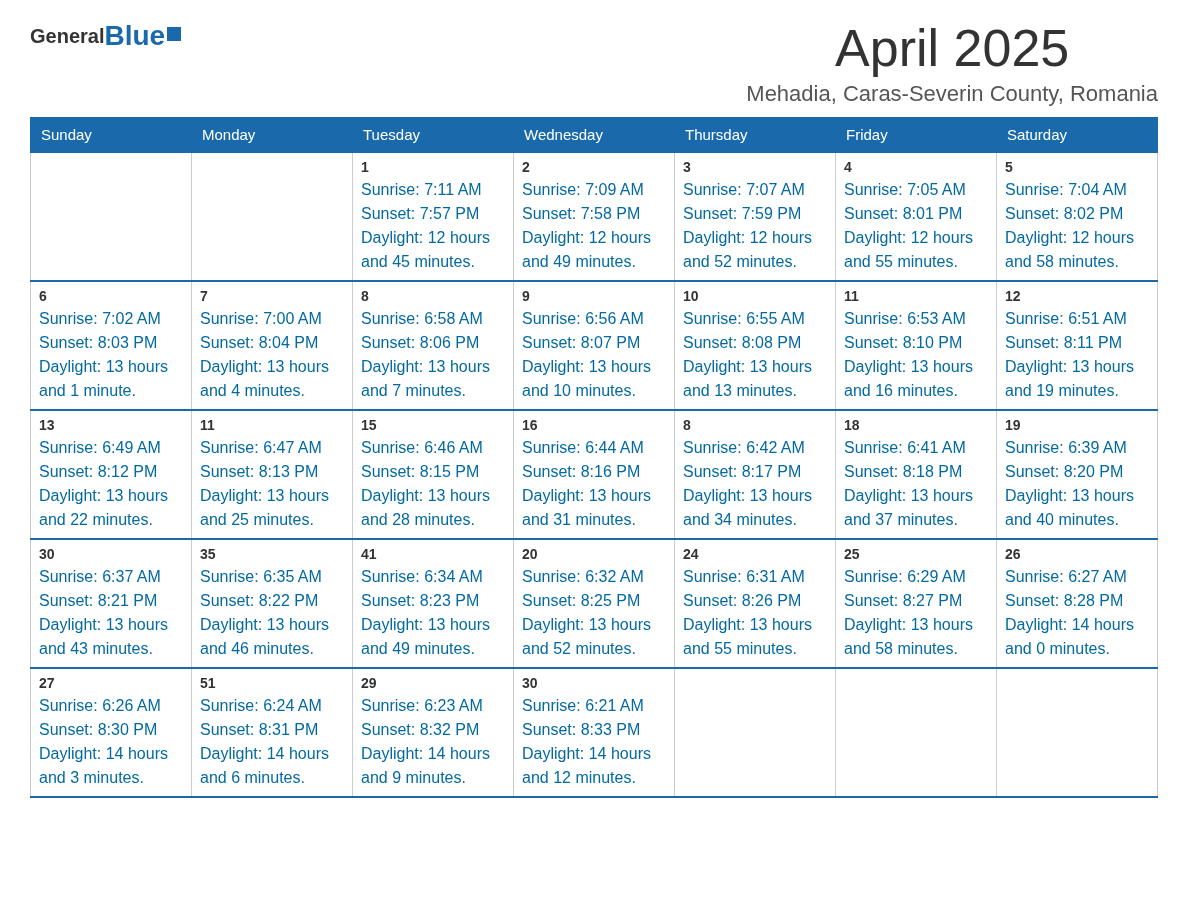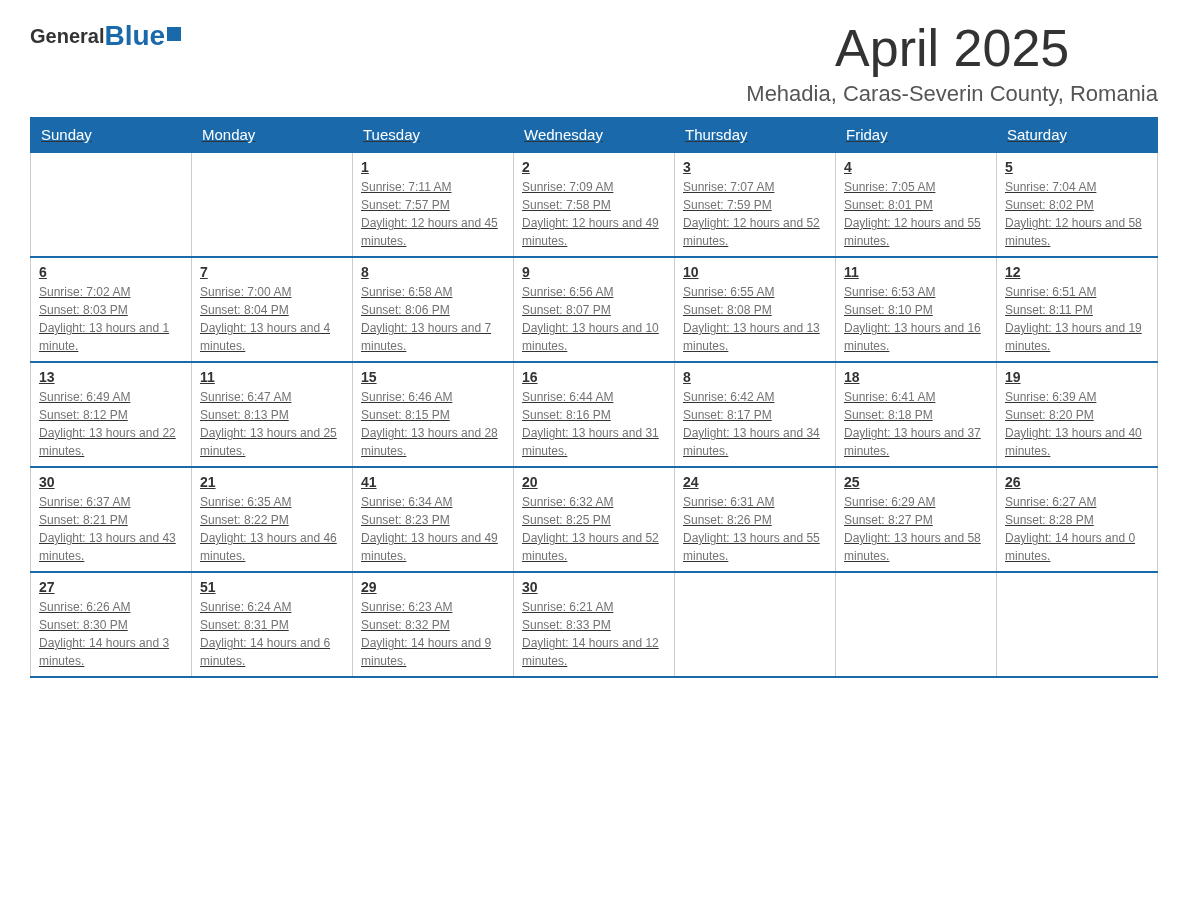--- a/index.html
+++ b/index.html
@@ -61,21 +61,20 @@
     }
     .location-title {
       font-size: 22px;
       color: #555;
       margin-top: 4px;
     }
     .calendar {
       width: 100%;
       border-collapse: collapse;
       margin-top: 10px;
-      text-decoration: underline;
     }
     .calendar th {
       background-color: #1a6aab;
       color: #fff;
       font-size: 15px;
       font-weight: normal;
       padding: 8px 10px;
       text-align: left;
       border: 1px solid #1a6aab;
     }
@@ -91,23 +90,23 @@
     }
     .calendar tr {
       border-bottom: 2px solid #1a6aab;
     }
     .day-number {
       font-size: 14px;
       font-weight: bold;
       margin-bottom: 3px;
     }
     .day-info {
-      font-size: 12px;
+      font-size: 16px;
       line-height: 1.5;
-      color: #737373;
+      color: #0369a1;
     }
   </style>
 </head>
 <body>
 
 <div class="header">
   <div class="logo">
     <div class="logo-text">
       <span class="logo-general">General</span>
       <div class="logo-blue-part">
@@ -218,21 +217,21 @@
           <div class="day-number">19</div>
           <div class="day-info">Sunrise: 6:39 AM<br>Sunset: 8:20 PM<br>Daylight: 13 hours and 40 minutes.</div>
         </td>
       </tr>
       <tr>
         <td>
           <div class="day-number">30</div>
           <div class="day-info">Sunrise: 6:37 AM<br>Sunset: 8:21 PM<br>Daylight: 13 hours and 43 minutes.</div>
         </td>
         <td>
-          <div class="day-number">21</div>
+          <div class="day-number">35</div>
           <div class="day-info">Sunrise: 6:35 AM<br>Sunset: 8:22 PM<br>Daylight: 13 hours and 46 minutes.</div>
         </td>
         <td>
           <div class="day-number">41</div>
           <div class="day-info">Sunrise: 6:34 AM<br>Sunset: 8:23 PM<br>Daylight: 13 hours and 49 minutes.</div>
         </td>
         <td>
           <div class="day-number">20</div>
           <div class="day-info">Sunrise: 6:32 AM<br>Sunset: 8:25 PM<br>Daylight: 13 hours and 52 minutes.</div>
         </td>

